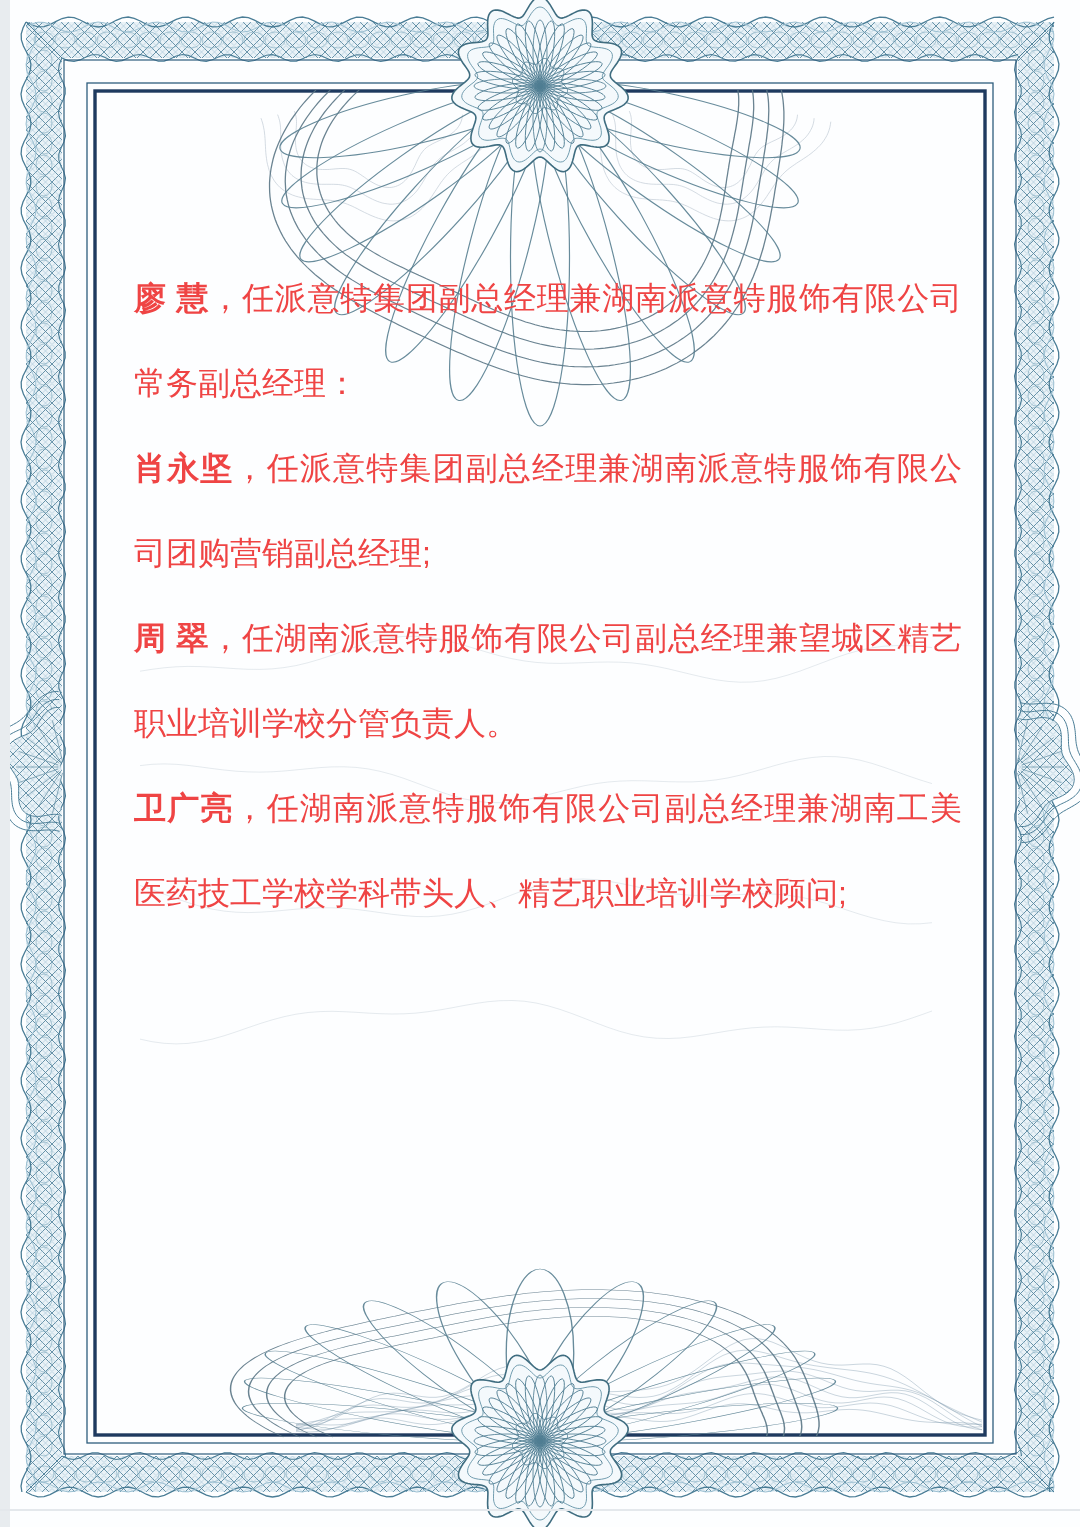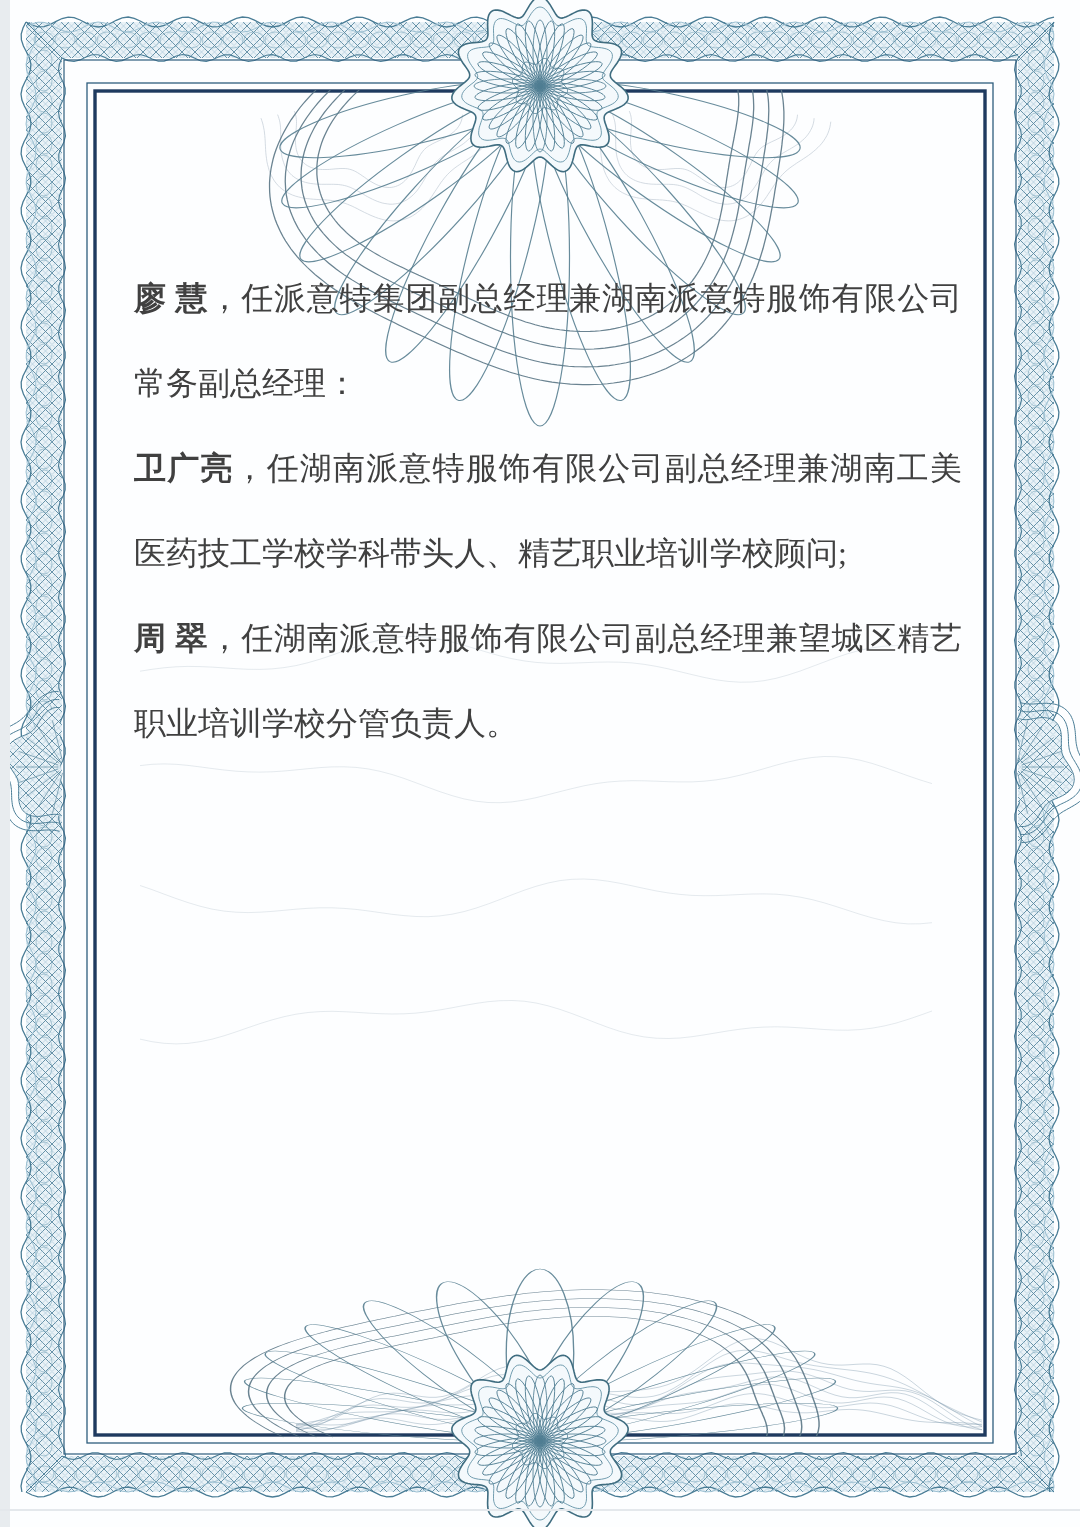--- a/index.html
+++ b/index.html
@@ -458,24 +458,25 @@
           <ellipse cx="540" cy="53" rx="7" ry="33" transform="rotate(320 540 86)"></ellipse>
           <ellipse cx="540" cy="53" rx="7" ry="33" transform="rotate(330 540 86)"></ellipse>
           <ellipse cx="540" cy="53" rx="7" ry="33" transform="rotate(340 540 86)"></ellipse>
           <ellipse cx="540" cy="53" rx="7" ry="33" transform="rotate(350 540 86)"></ellipse>
         </g>
         <path fill="none" stroke="#4f7d92" stroke-width="0.9" d="M565.0 86.0L565.6 86.6L566.1 87.3L566.6 87.9L567.0 88.6L567.3 89.3L567.5 90.0L567.5 90.7L567.5 91.4L567.3 92.0L567.0 92.7L566.6 93.2L566.1 93.8L565.5 94.3L564.8 94.7L564.0 95.1L563.3 95.5L562.5 95.8L561.8 96.1L561.0 96.4L560.4 96.7L559.8 97.0L559.2 97.3L558.8 97.7L558.4 98.1L558.1 98.5L557.9 99.0L557.8 99.6L557.7 100.2L557.7 100.9L557.7 101.7L557.7 102.4L557.7 103.3L557.7 104.1L557.6 104.9L557.5 105.8L557.3 106.5L557.1 107.3L556.8 107.9L556.4 108.5L555.9 109.0L555.3 109.4L554.7 109.7L554.0 109.9L553.3 109.9L552.5 109.9L551.8 109.8L551.0 109.6L550.2 109.3L549.4 109.0L548.6 108.7L547.9 108.4L547.2 108.1L546.5 107.9L545.9 107.7L545.3 107.6L544.8 107.5L544.2 107.6L543.7 107.8L543.2 108.0L542.7 108.4L542.2 108.8L541.7 109.3L541.2 109.8L540.6 110.4L540.0 111.0L539.4 111.6L538.7 112.1L538.1 112.6L537.4 113.0L536.7 113.3L536.0 113.5L535.3 113.5L534.6 113.5L534.0 113.3L533.3 113.0L532.8 112.6L532.2 112.1L531.7 111.5L531.3 110.8L530.9 110.0L530.5 109.3L530.2 108.5L529.9 107.8L529.6 107.0L529.3 106.4L529.0 105.8L528.7 105.2L528.3 104.8L527.9 104.4L527.5 104.1L527.0 103.9L526.4 103.8L525.8 103.7L525.1 103.7L524.3 103.7L523.6 103.7L522.7 103.7L521.9 103.7L521.1 103.6L520.2 103.5L519.5 103.3L518.7 103.1L518.1 102.8L517.5 102.4L517.0 101.9L516.6 101.3L516.3 100.7L516.1 100.0L516.1 99.3L516.1 98.5L516.2 97.8L516.4 97.0L516.7 96.2L517.0 95.4L517.3 94.6L517.6 93.9L517.9 93.2L518.1 92.5L518.3 91.9L518.4 91.3L518.5 90.8L518.4 90.2L518.2 89.7L518.0 89.2L517.6 88.7L517.2 88.2L516.7 87.7L516.2 87.2L515.6 86.6L515.0 86.0L514.4 85.4L513.9 84.7L513.4 84.1L513.0 83.4L512.7 82.7L512.5 82.0L512.5 81.3L512.5 80.6L512.7 80.0L513.0 79.3L513.4 78.8L513.9 78.2L514.5 77.7L515.2 77.3L516.0 76.9L516.7 76.5L517.5 76.2L518.2 75.9L519.0 75.6L519.6 75.3L520.2 75.0L520.8 74.7L521.2 74.3L521.6 73.9L521.9 73.5L522.1 73.0L522.2 72.4L522.3 71.8L522.3 71.1L522.3 70.3L522.3 69.6L522.3 68.7L522.3 67.9L522.4 67.1L522.5 66.2L522.7 65.5L522.9 64.7L523.2 64.1L523.6 63.5L524.1 63.0L524.7 62.6L525.3 62.3L526.0 62.1L526.7 62.1L527.5 62.1L528.2 62.2L529.0 62.4L529.8 62.7L530.6 63.0L531.4 63.3L532.1 63.6L532.8 63.9L533.5 64.1L534.1 64.3L534.7 64.4L535.2 64.5L535.8 64.4L536.3 64.2L536.8 64.0L537.3 63.6L537.8 63.2L538.3 62.7L538.8 62.2L539.4 61.6L540.0 61.0L540.6 60.4L541.3 59.9L541.9 59.4L542.6 59.0L543.3 58.7L544.0 58.5L544.7 58.5L545.4 58.5L546.0 58.7L546.7 59.0L547.2 59.4L547.8 59.9L548.3 60.5L548.7 61.2L549.1 62.0L549.5 62.7L549.8 63.5L550.1 64.2L550.4 65.0L550.7 65.6L551.0 66.2L551.3 66.8L551.7 67.2L552.1 67.6L552.5 67.9L553.0 68.1L553.6 68.2L554.2 68.3L554.9 68.3L555.7 68.3L556.4 68.3L557.3 68.3L558.1 68.3L558.9 68.4L559.8 68.5L560.5 68.7L561.3 68.9L561.9 69.2L562.5 69.6L563.0 70.1L563.4 70.7L563.7 71.3L563.9 72.0L563.9 72.7L563.9 73.5L563.8 74.2L563.6 75.0L563.3 75.8L563.0 76.6L562.7 77.4L562.4 78.1L562.1 78.8L561.9 79.5L561.7 80.1L561.6 80.7L561.5 81.2L561.6 81.8L561.8 82.3L562.0 82.8L562.4 83.3L562.8 83.8L563.3 84.3L563.8 84.8L564.4 85.4L565.0 86.0Z"></path>
       </g>
     </svg>
   <div class="edge-left"></div>
   <div class="edge-bottom"></div>
-  <div class="content" style="color: #404040; font-family: Liberation Serif, serif;">
+  <div class="content" style="color: #ef4444;">
     <p class="entry"><span class="name">廖 慧</span><span class="body">，任派意特集团副总经理兼湖南派意特服饰有限公司常务副总经理：</span></p>
 
 
 
+    <p class="entry"><span class="name">肖永坚</span><span class="body">，任派意特集团副总经理兼湖南派意特服饰有限公司团购营销副总经理;</span></p>
+
+    <p class="entry"><span class="name">周 翠</span><span class="body">，任湖南派意特服饰有限公司副总经理兼望城区精艺职业培训学校分管负责人。</span></p>
 
     <p class="entry"><span class="name">卫广亮</span><span class="body">，任湖南派意特服饰有限公司副总经理兼湖南工美医药技工学校学科带头人、精艺职业培训学校顾问;</span></p>
-
-    <p class="entry"><span class="name">周 翠</span><span class="body">，任湖南派意特服饰有限公司副总经理兼望城区精艺职业培训学校分管负责人。</span></p>
   </div>
 
 </div>
 
 </body></html>

